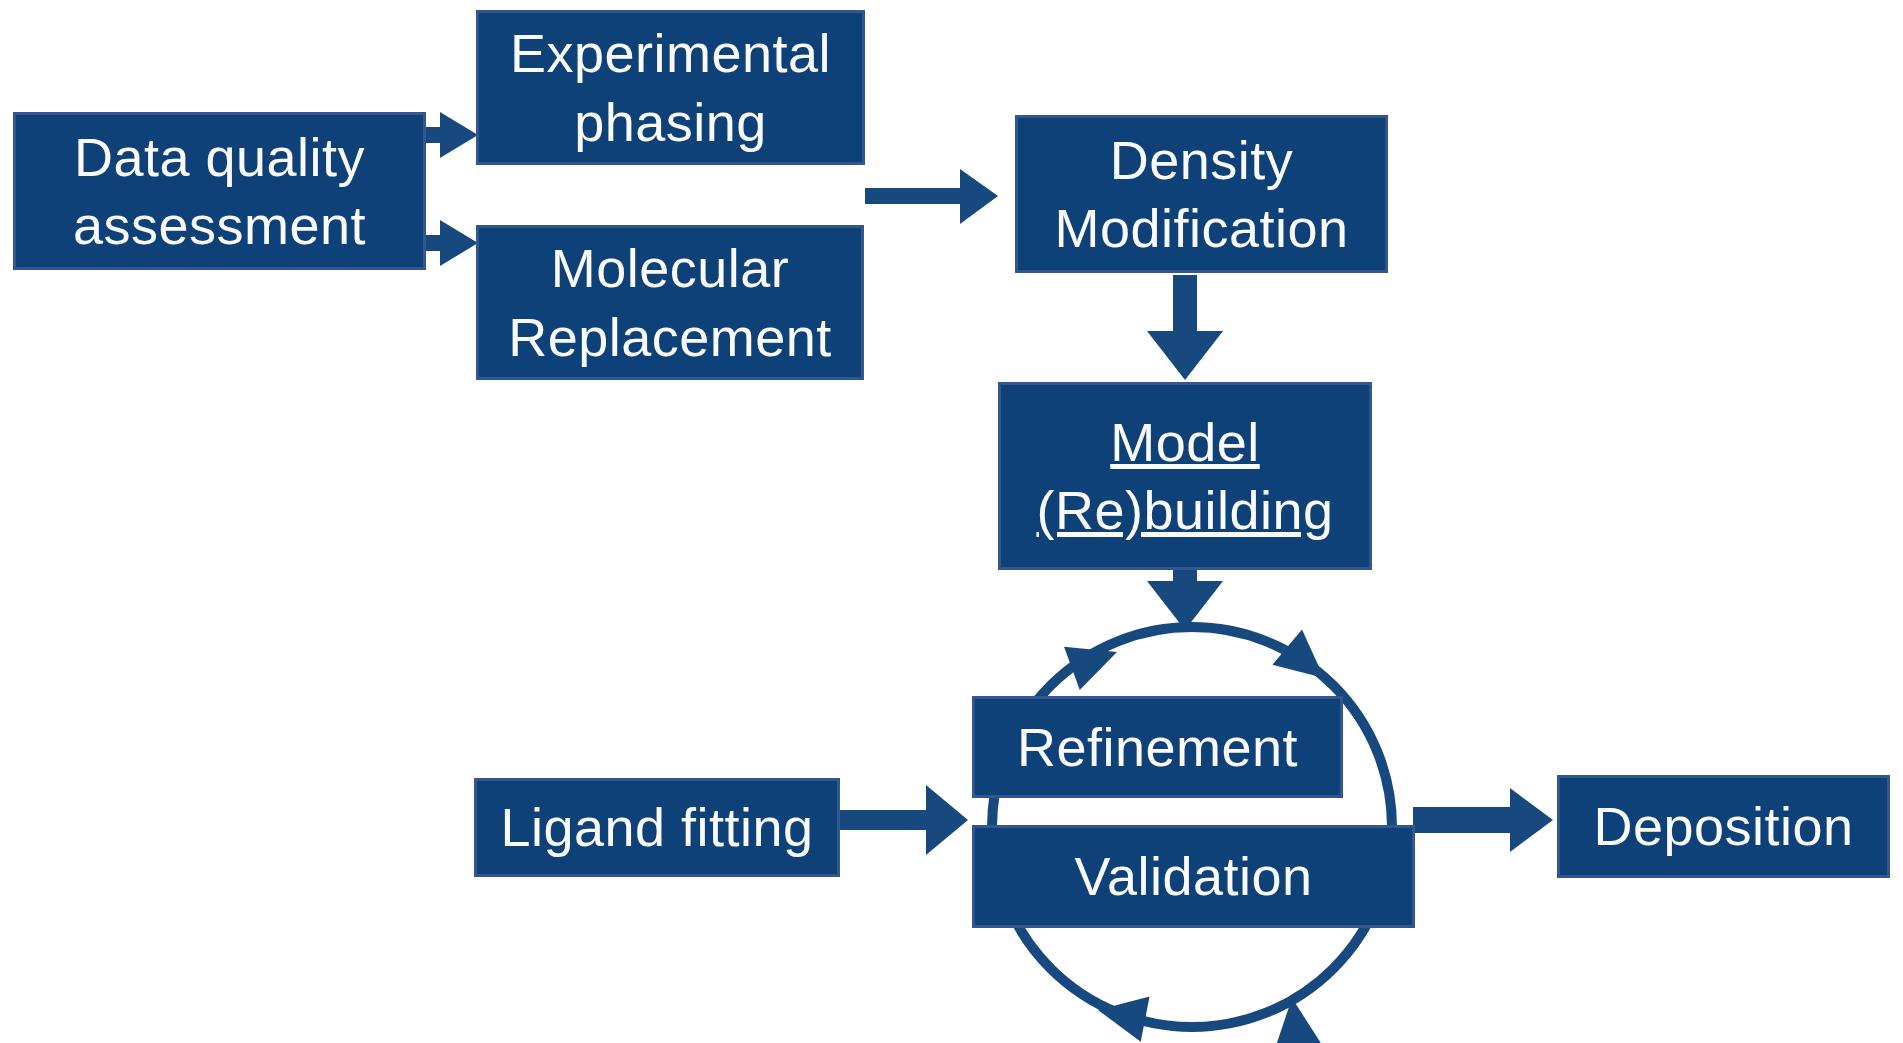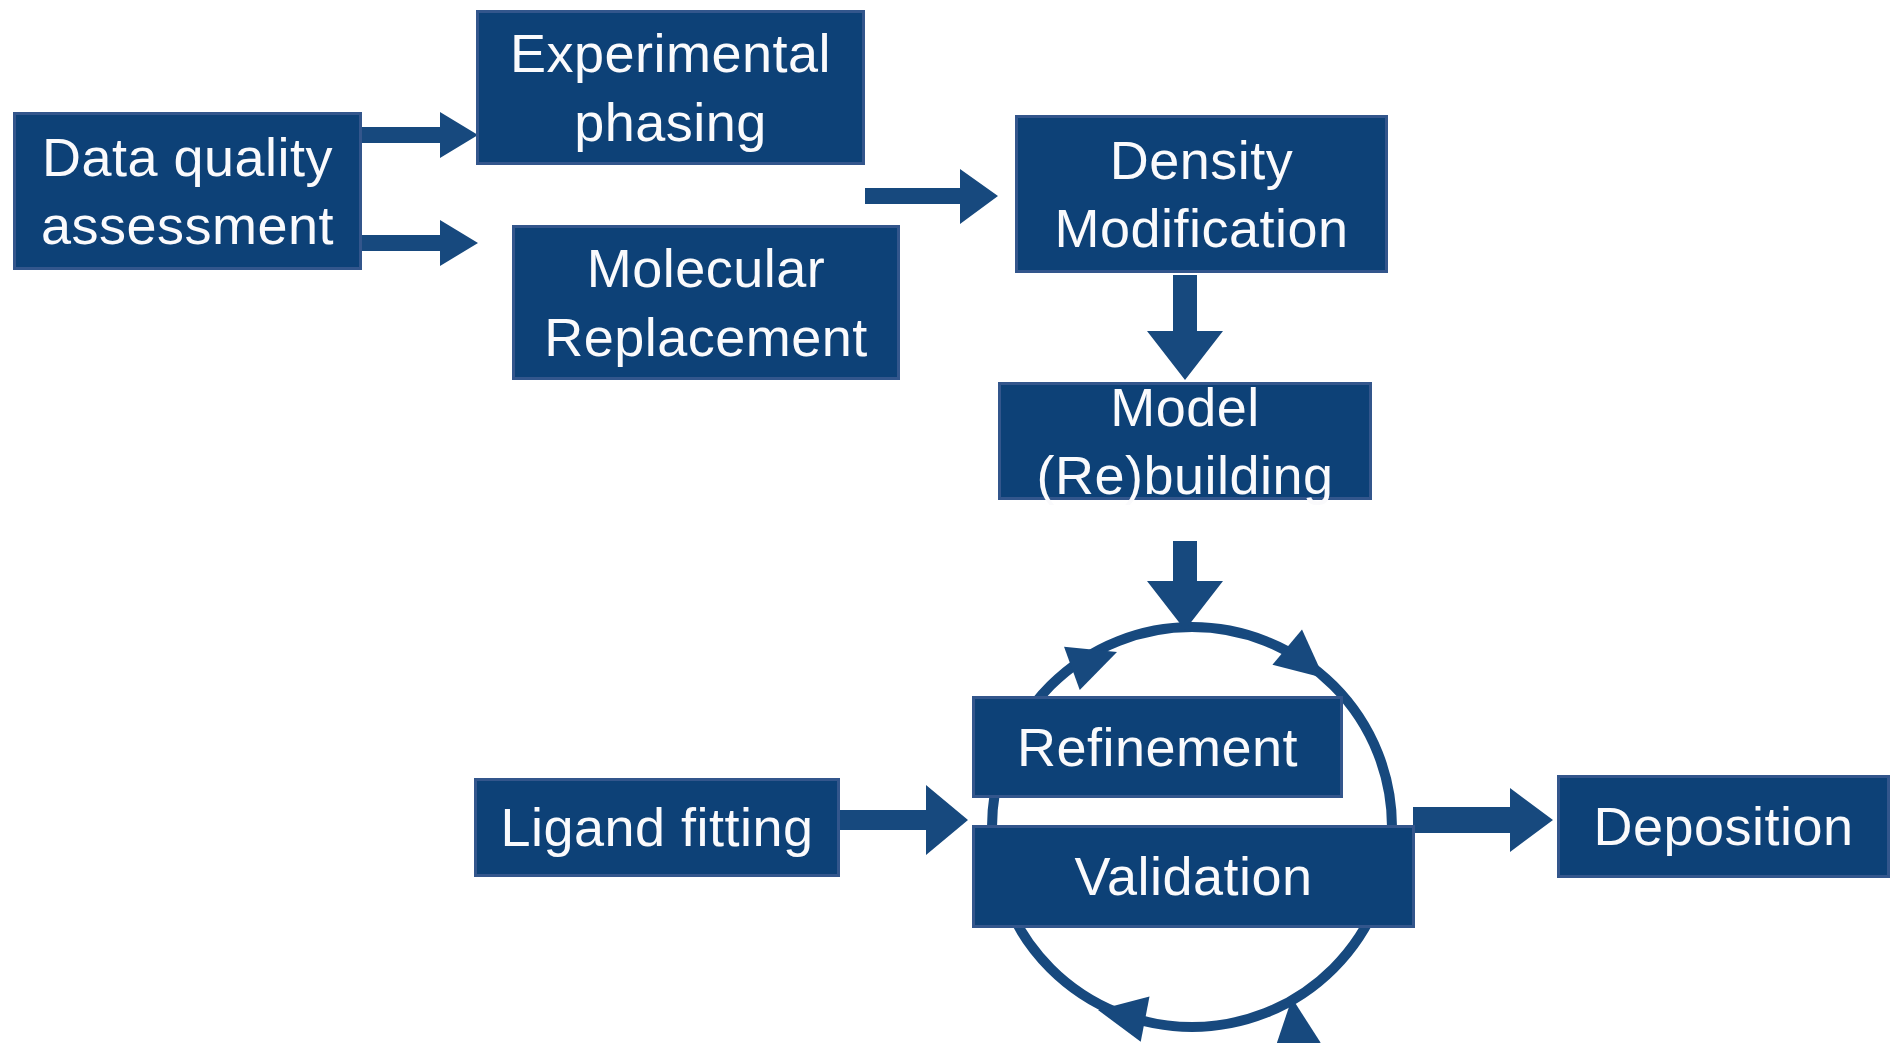--- a/index.html
+++ b/index.html
@@ -38,25 +38,25 @@
   .node .label {
     white-space: pre-line;
     font-size: 54px;
     line-height: 1.26;
     letter-spacing: 0.5px;
   }
   .cycle-stroke { fill: none; stroke: var(--arrow-color, #17497e); stroke-width: 10; }
   .arrow-fill   { fill: var(--arrow-color, #17497e); }
 
   
-  #node-data-quality       { left: 13px;   top: 112px; width: 349px; height: 158px; }
+  #node-data-quality       { left: 13px;   top: 112px; width: 413px; height: 158px; }
   #node-exp-phasing        { left: 476px;  top: 10px;  width: 389px; height: 155px; }
-  #node-mol-replacement    { left: 476px;  top: 225px; width: 388px; height: 155px; margin-left: 36px; }
+  #node-mol-replacement    { left: 476px;  top: 225px; width: 388px; height: 155px; }
   #node-density-mod        { left: 1000px; top: 115px; width: 373px; height: 158px; margin-left: 15px; }
-  #node-model-rebuilding   { left: 998px;  top: 382px; width: 374px; height: 118px; }
+  #node-model-rebuilding   { left: 998px;  top: 382px; width: 374px; height: 188px; text-decoration: underline; }
   #node-refinement         { left: 972px;  top: 696px; width: 371px; height: 102px; }
   #node-validation         { left: 972px;  top: 825px; width: 443px; height: 103px; }
   #node-ligand-fitting     { left: 474px;  top: 778px; width: 366px; height: 99px;  }
   #node-deposition         { left: 1557px; top: 775px; width: 333px; height: 103px; }
 </style>
 </head>
 <body>
 
 <div class="canvas">
 

